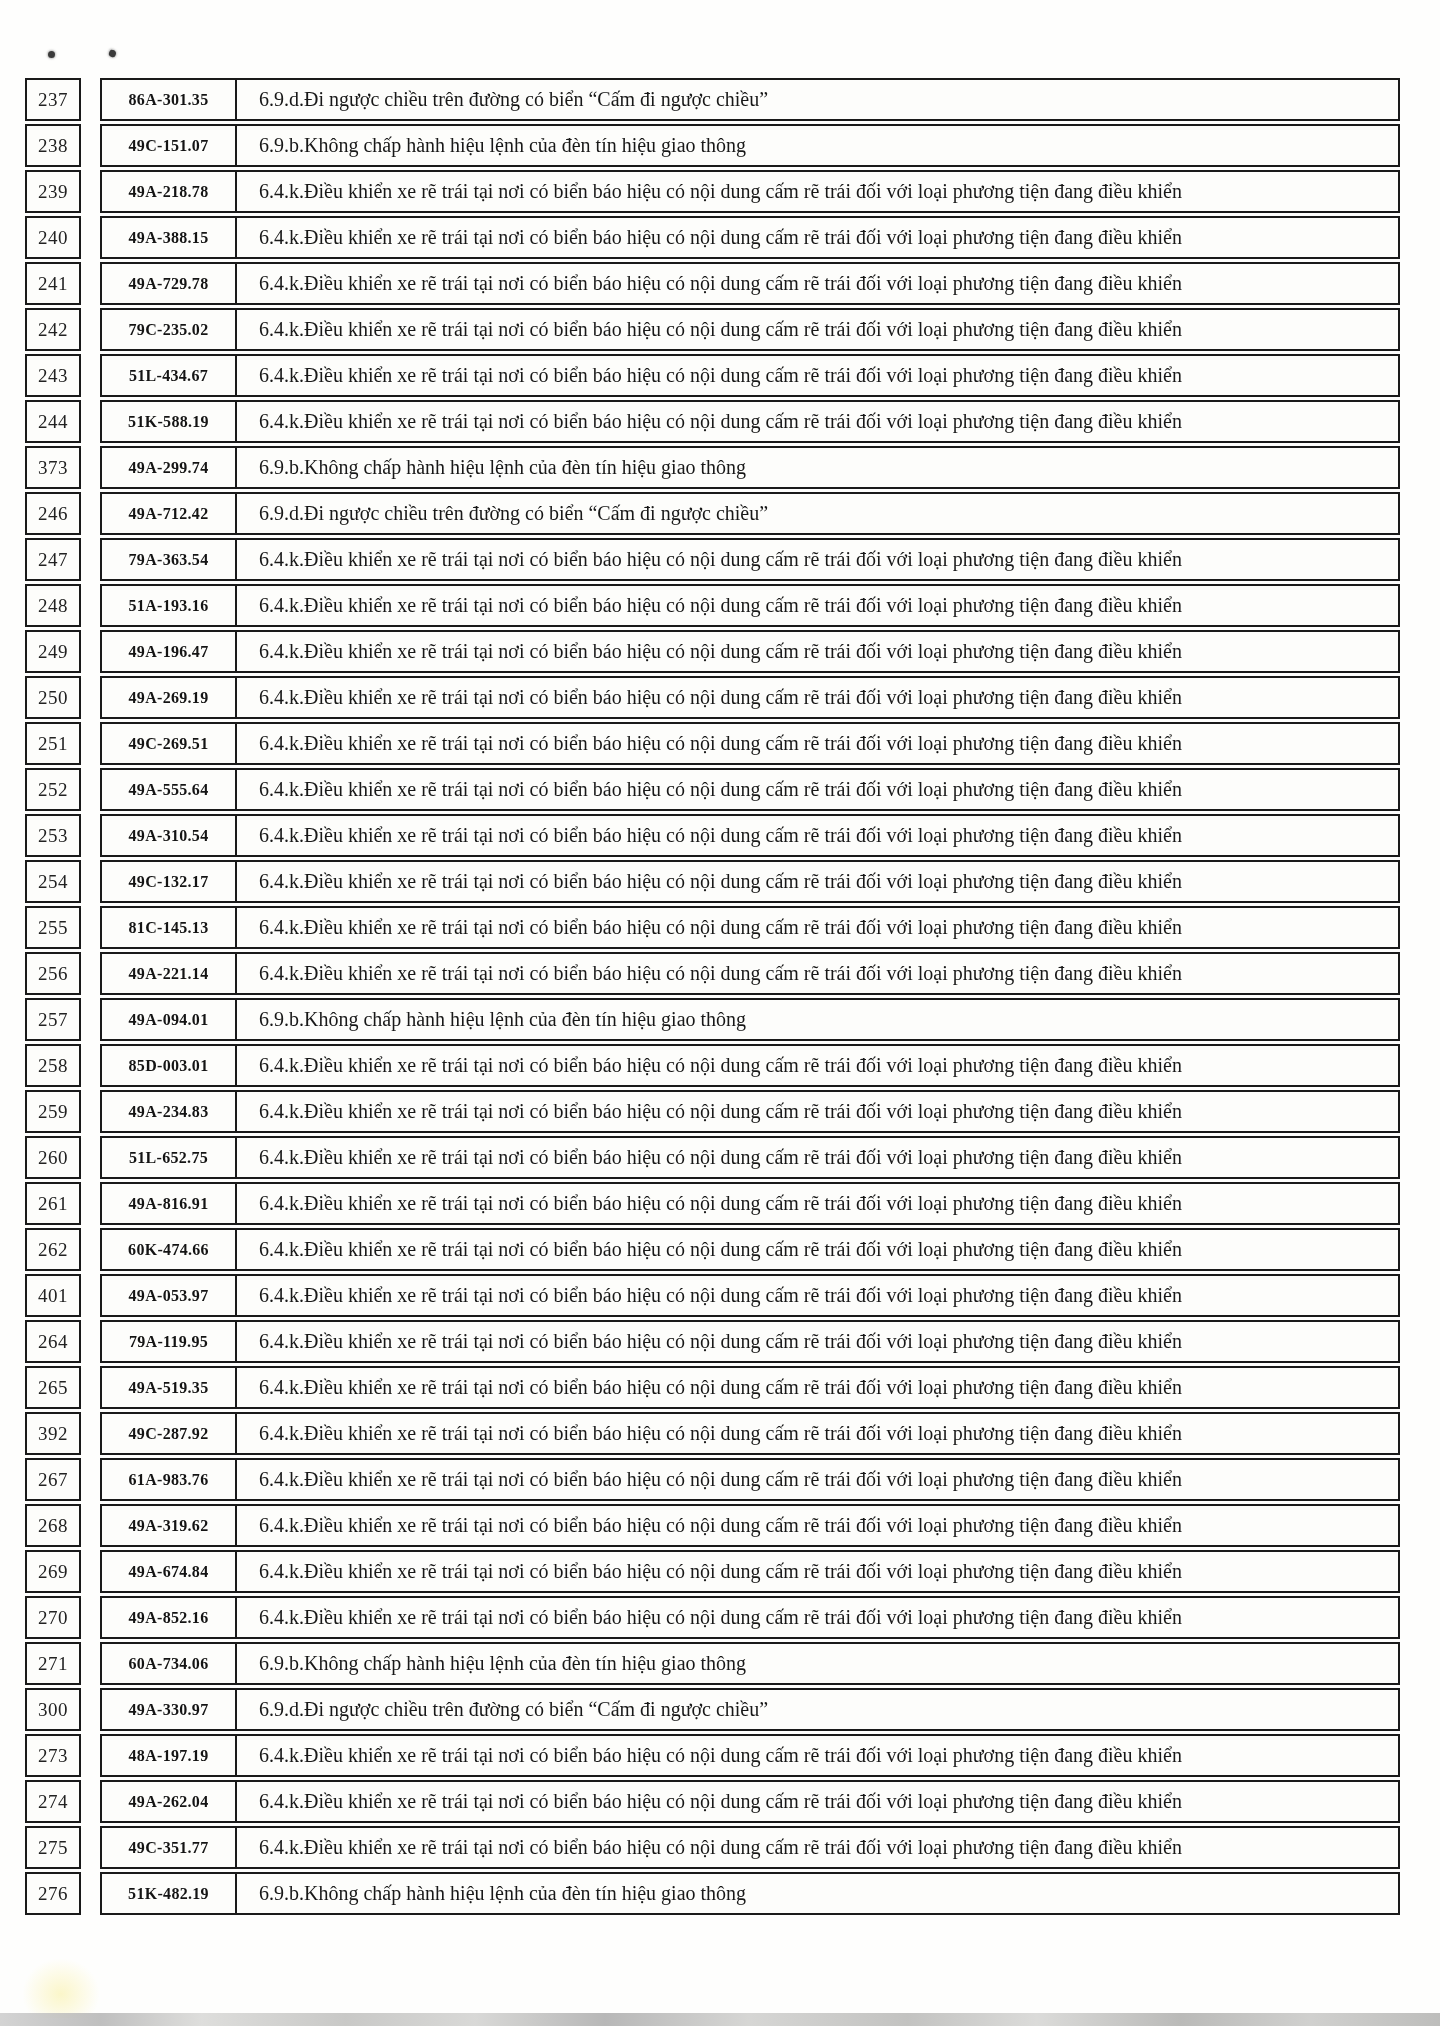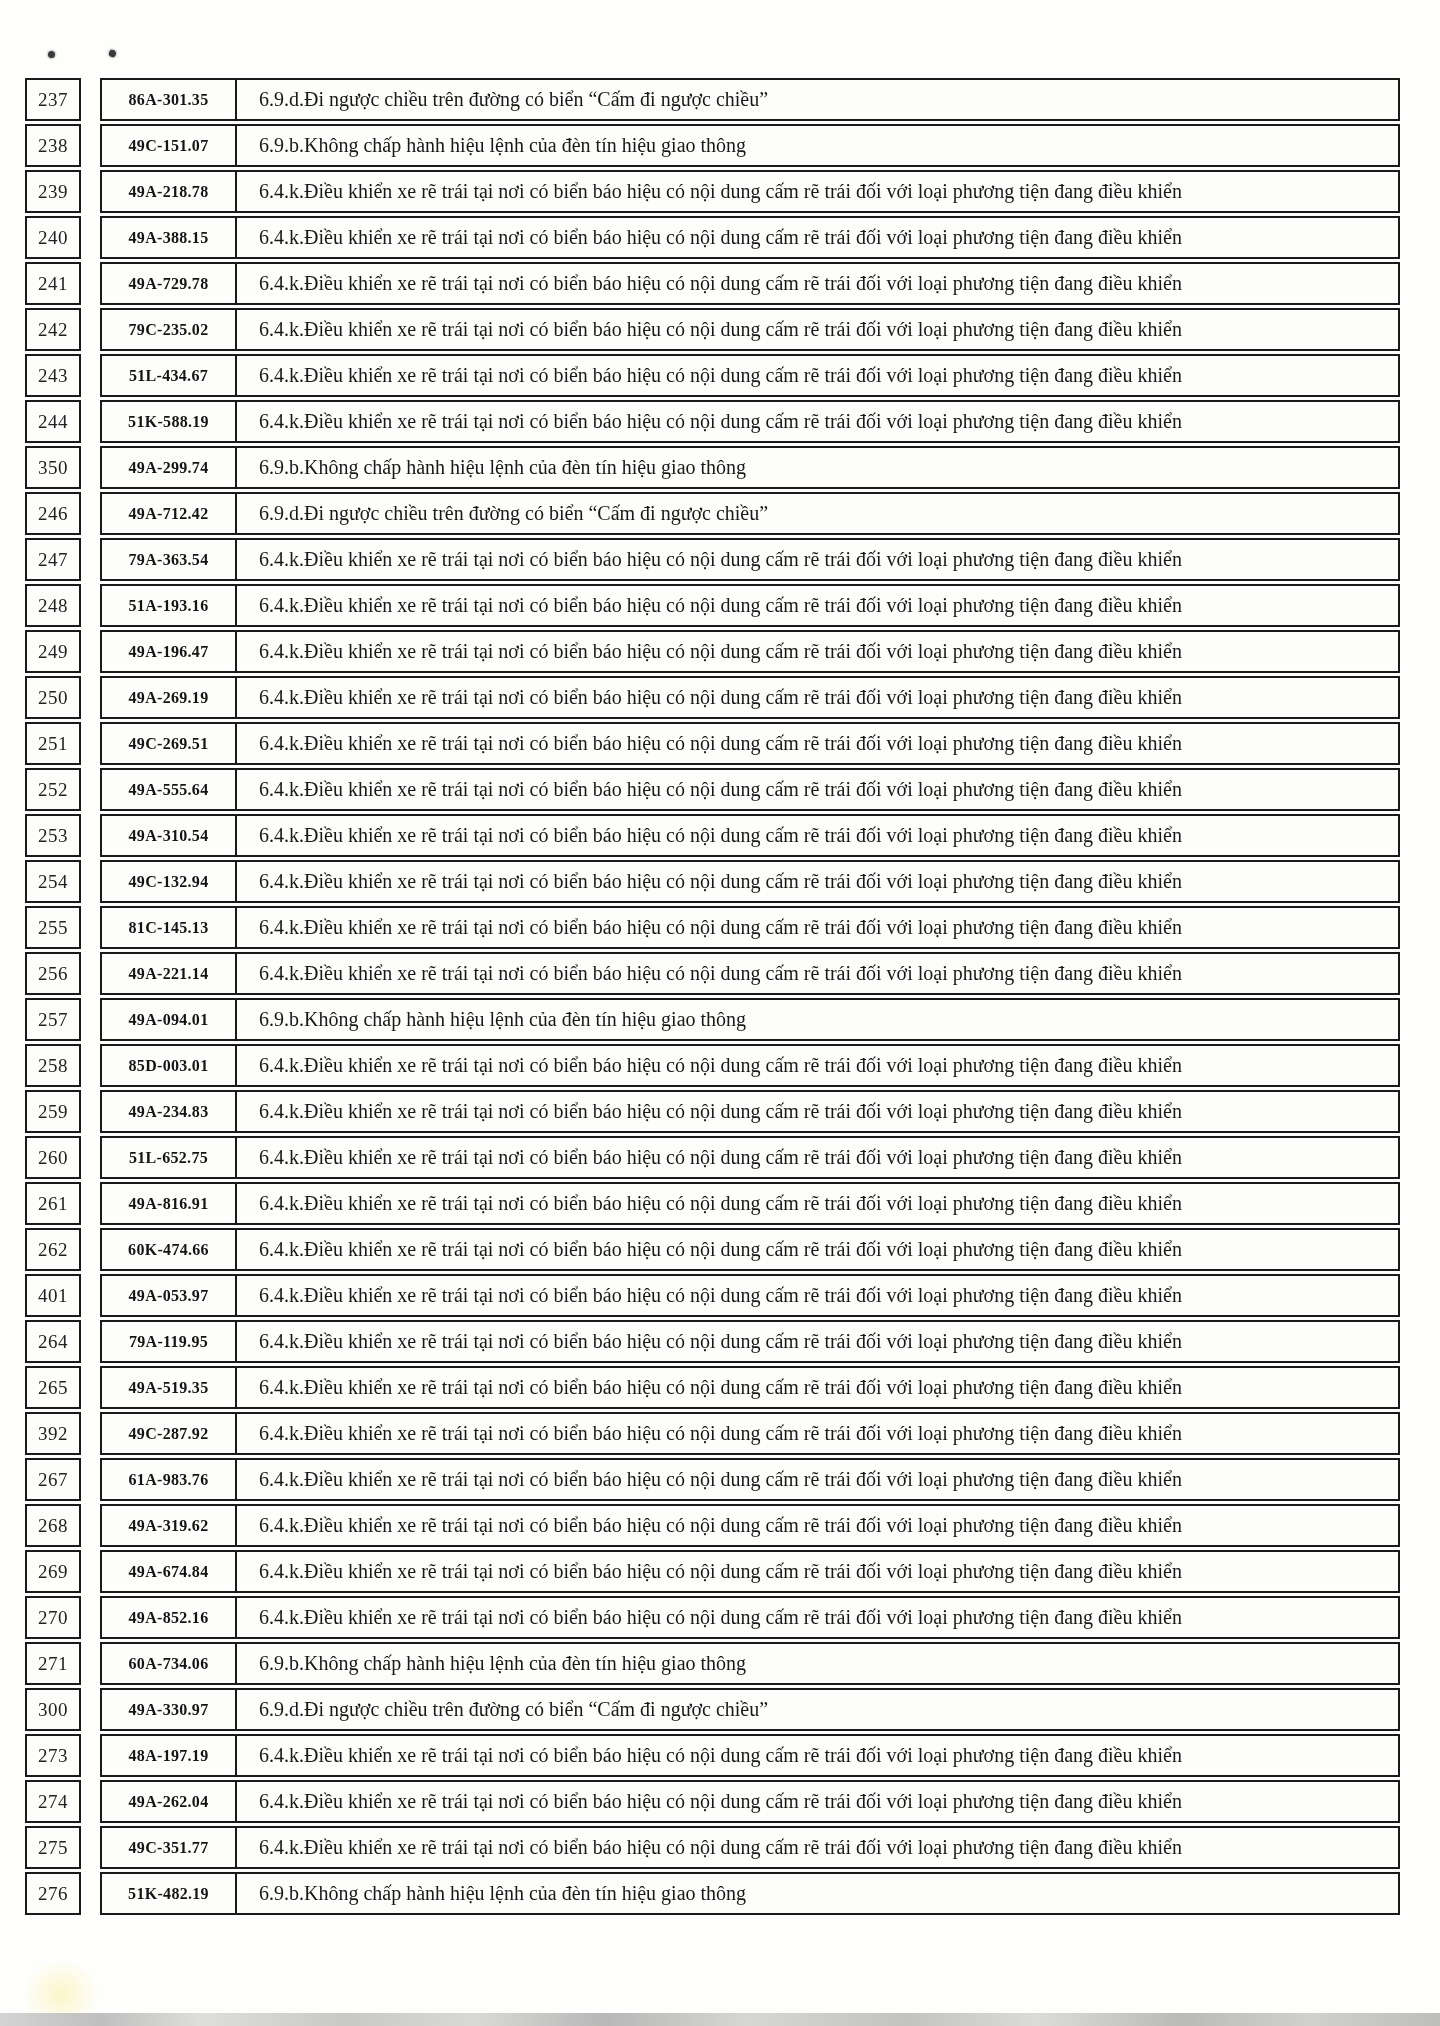--- a/index.html
+++ b/index.html
@@ -171,21 +171,21 @@
 
   <div class="row">
     <div class="cell num">244</div>
     <div class="cell body">
       <div class="plate">51K-588.19</div>
       <div class="desc">6.4.k.Điều khiển xe rẽ trái tại nơi có biển báo hiệu có nội dung cấm rẽ trái đối với loại phương tiện đang điều khiển</div>
     </div>
   </div>
 
   <div class="row">
-    <div class="cell num">350</div>
+    <div class="cell num">373</div>
     <div class="cell body">
       <div class="plate">49A-299.74</div>
       <div class="desc">6.9.b.Không chấp hành hiệu lệnh của đèn tín hiệu giao thông</div>
     </div>
   </div>
 
   <div class="row">
     <div class="cell num">246</div>
     <div class="cell body">
       <div class="plate">49A-712.42</div>
@@ -245,21 +245,21 @@
     <div class="cell num">253</div>
     <div class="cell body">
       <div class="plate">49A-310.54</div>
       <div class="desc">6.4.k.Điều khiển xe rẽ trái tại nơi có biển báo hiệu có nội dung cấm rẽ trái đối với loại phương tiện đang điều khiển</div>
     </div>
   </div>
 
   <div class="row">
     <div class="cell num">254</div>
     <div class="cell body">
-      <div class="plate">49C-132.94</div>
+      <div class="plate">49C-132.17</div>
       <div class="desc">6.4.k.Điều khiển xe rẽ trái tại nơi có biển báo hiệu có nội dung cấm rẽ trái đối với loại phương tiện đang điều khiển</div>
     </div>
   </div>
 
   <div class="row">
     <div class="cell num">255</div>
     <div class="cell body">
       <div class="plate">81C-145.13</div>
       <div class="desc">6.4.k.Điều khiển xe rẽ trái tại nơi có biển báo hiệu có nội dung cấm rẽ trái đối với loại phương tiện đang điều khiển</div>
     </div>

